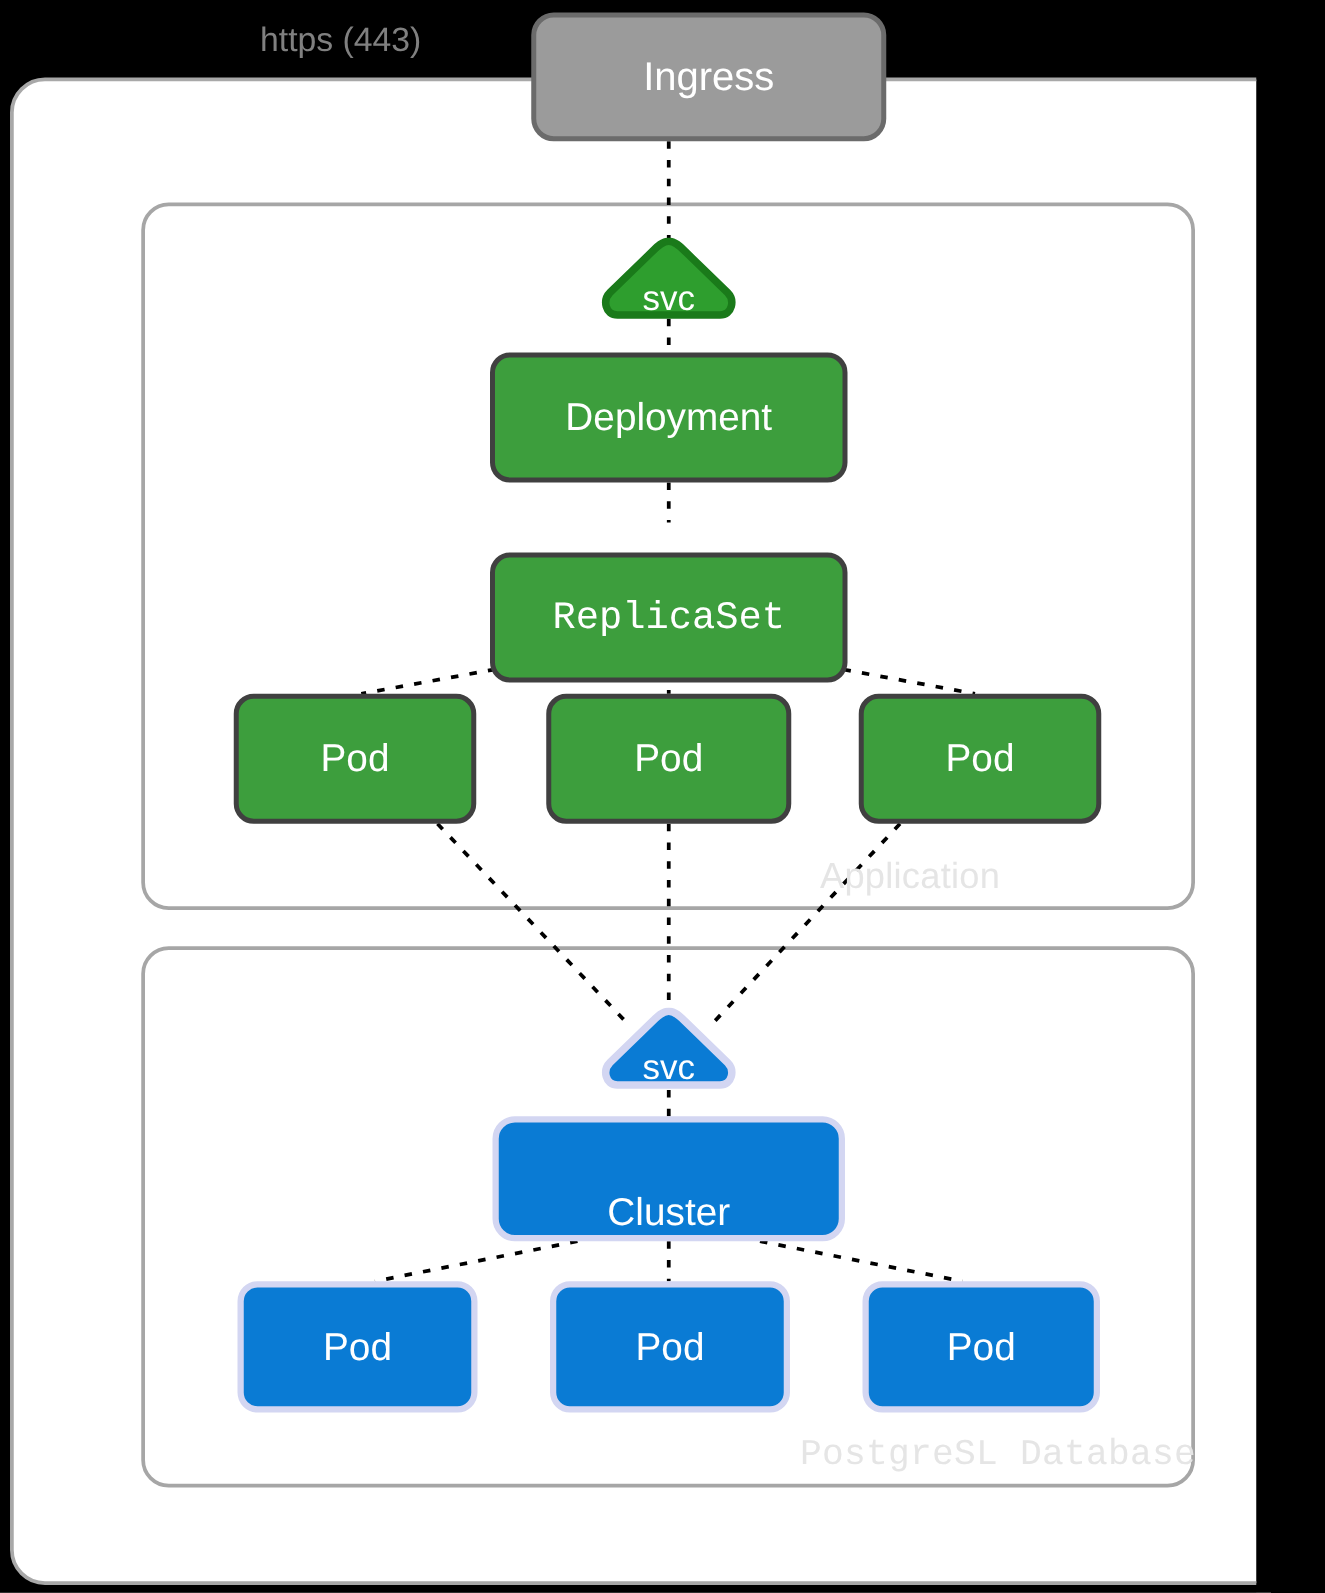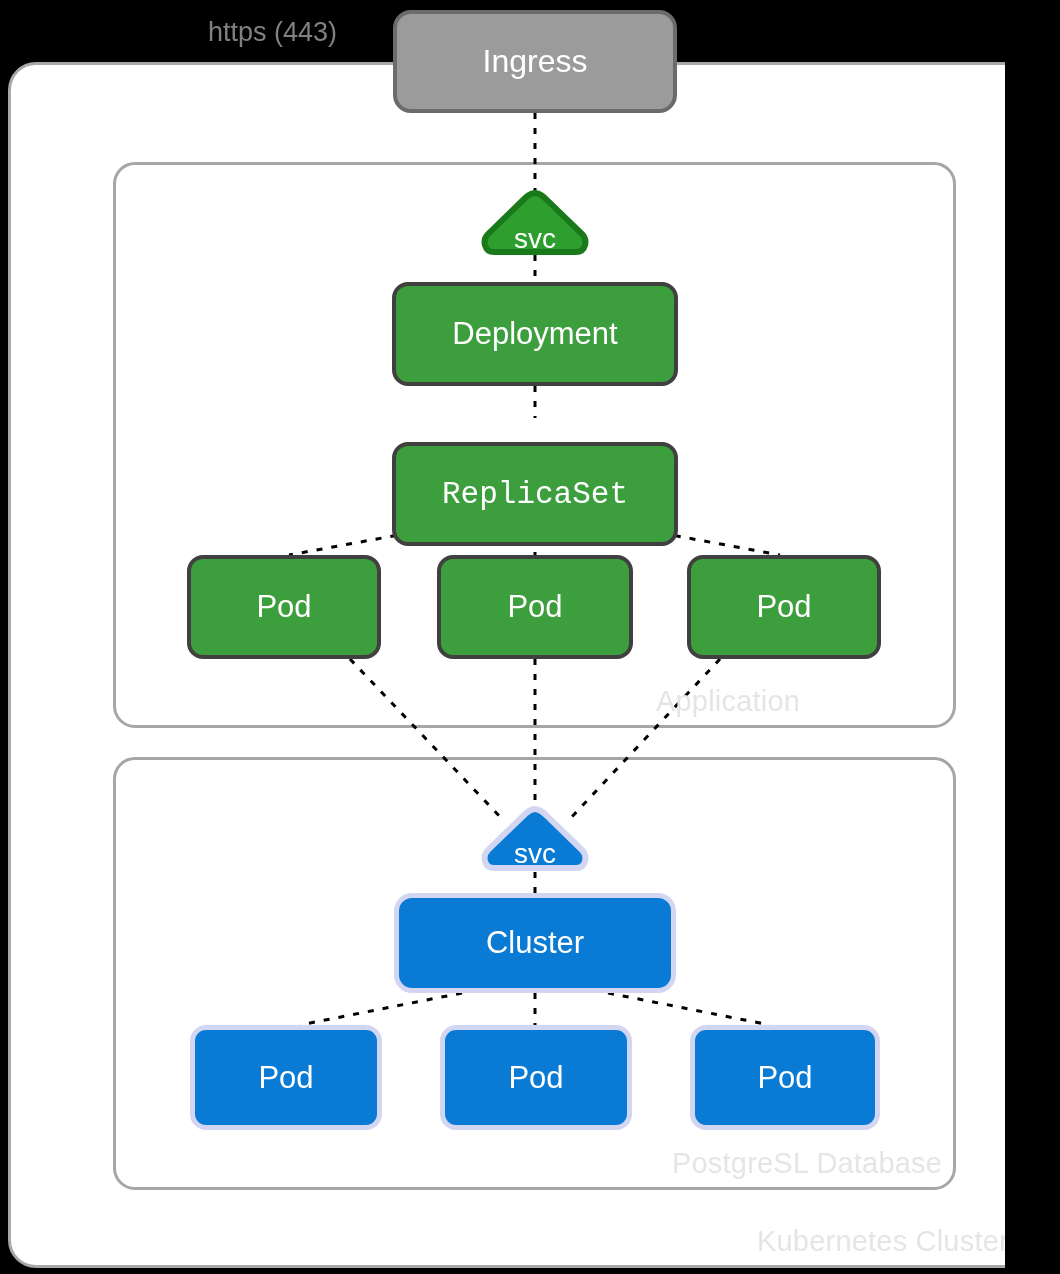--- a/index.html
+++ b/index.html
@@ -45,21 +45,21 @@
     border-color: #a6a6a6;
   }
   .container-label {
     position: absolute;
     color: #e5e5e5;
     font-size: 29px;
     white-space: nowrap;
     letter-spacing: 0.2px;
   }
   #application-label { left: 656px; top: 685px; }
-  #database-label    { left: 672px; top: 1147px; }
+  #database-label    { left: 640px; top: 1147px; font-family: Liberation Mono, monospace; }
   #cluster-label     { left: 757px; top: 1225px; }
   #https-label {
     position: absolute;
     left: 208px;
     top: 17px;
     color: #808080;
     font-size: 27px;
     white-space: nowrap;
   }
   svg#wires {
@@ -84,33 +84,35 @@
     background: #3d9e3d;
     border: 4px solid #404040;
   }
   .node.blue {
     background: #0a7bd4;
     border: 5px solid #d3d6f2;
   }
   .node.gray {
     background: #9b9b9b;
     border: 4px solid #6b6b6b;
+    margin-left: 32px;
   }
   #ingress-node {
     left: 393px; top: 10px;
     width: 284px; height: 103px;
     border-radius: 18px;
     font-size: 32px;
   }
   #deployment-node { left: 392px; top: 282px; width: 286px; height: 104px; }
   #replicaset-node { left: 392px; top: 442px; width: 286px; height: 104px; font-family: Liberation Mono, monospace; }
   #cluster-node {
     left: 394px; top: 893px;
     width: 282px; height: 100px;
     border-radius: 18px;
+    align-items: flex-end;
   }
   #pod-app-1 { left: 187px; top: 555px; width: 194px; height: 104px; }
   #pod-app-2 { left: 437px; top: 555px; width: 196px; height: 104px; }
   #pod-app-3 { left: 687px; top: 555px; width: 194px; height: 104px; }
   #pod-db-1  { left: 190px; top: 1025px; width: 192px; height: 105px; }
   #pod-db-2  { left: 440px; top: 1025px; width: 192px; height: 105px; }
   #pod-db-3  { left: 690px; top: 1025px; width: 190px; height: 105px; }
   .svc-shape {
     position: absolute;
     display: flex;
@@ -202,15 +204,14 @@
     <span>Pod</span>
   </div>
   <div id="pod-db-2" class="node blue">
     <span>Pod</span>
   </div>
   <div id="pod-db-3" class="node blue">
     <span>Pod</span>
   </div>
 
   <div id="database-label" class="container-label">PostgreSL Database</div>
-  <div id="cluster-label" class="container-label">Kubernetes Cluster</div>
 
 </div>
 
 </body></html>

